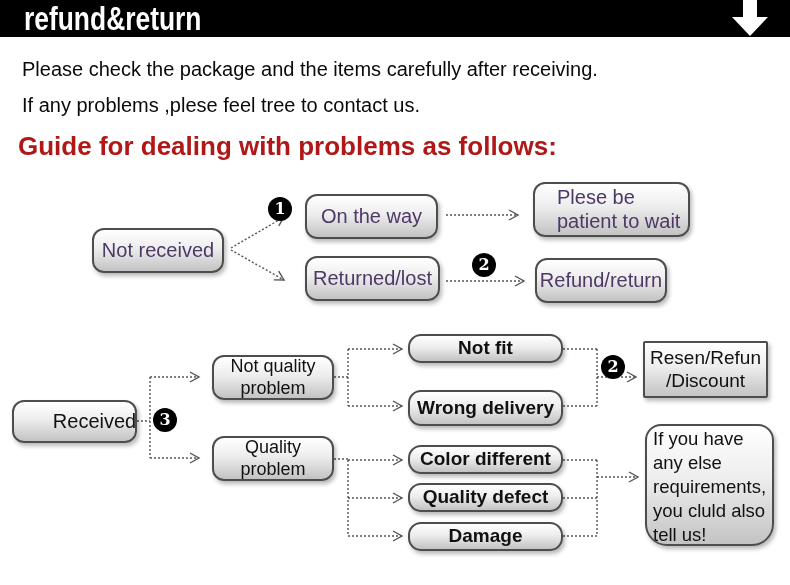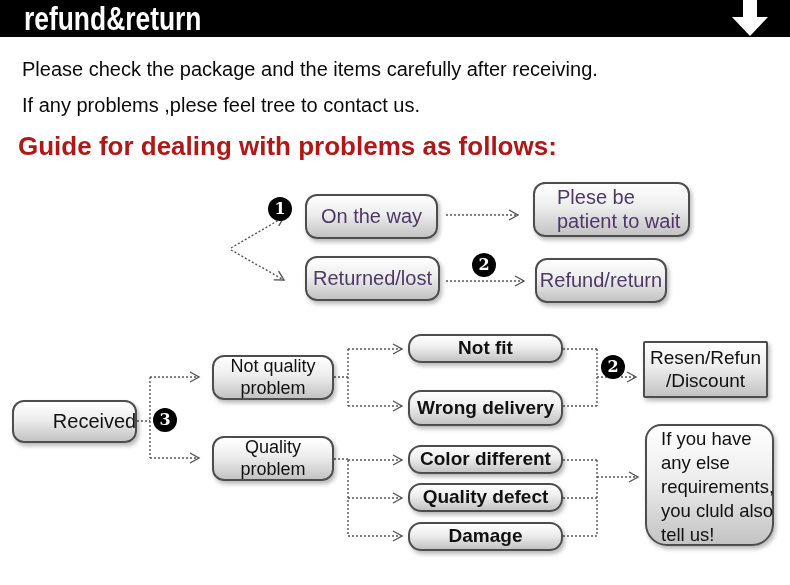--- a/index.html
+++ b/index.html
@@ -32,21 +32,21 @@
     background:linear-gradient(#ffffff 0%,#ededed 45%,#c3c3c3 100%);
     box-shadow:2px 3px 4px rgba(0,0,0,0.28);
     font-size:19px;text-align:center;white-space:pre-line;line-height:1.18;color:#111;
     z-index:2;
   }
   .purple{color:#4d3866;}
   .small{border-radius:13px;font-weight:bold;}
   .leftalign{justify-content:flex-start;text-align:left;padding-left:22px;}
   .notebox{
     justify-content:flex-start;align-items:flex-start;text-align:left;
-    padding:1px 14px;line-height:24px;font-size:18.5px;border-radius:16px 16px 22px 22px;
+    padding:1px 6px;line-height:24px;font-size:18.5px;border-radius:16px 16px 22px 22px;
   }
   
   .badge{
     position:absolute;width:24px;height:24px;border-radius:50%;background:#000;color:#fff;
     display:flex;align-items:center;justify-content:center;
     font-family:"DejaVu Serif",serif;font-weight:bold;font-size:16px;line-height:24px;
     z-index:3;
   }
   
   #wires{position:absolute;left:0;top:0;width:790px;height:585px;z-index:1;pointer-events:none;}
@@ -99,20 +99,21 @@
       <path d="M597,349 L597,406"></path>
       <path d="M597,377 L636,377" marker-end="url(#ah)"></path>
       <path d="M563,460 L597,460"></path>
       <path d="M563,498 L597,498"></path>
       <path d="M563,536 L597,536"></path>
       <path d="M597,460 L597,536"></path>
       <path d="M597,477 L638,477" marker-end="url(#ah)"></path>
     </g>
   </svg>
 
+  <div class="node purple" style="left:92px;top:228px;width:132px;height:45px;font-size:20px;">Not received</div>
   <div class="node purple" style="left:305px;top:194px;width:133px;height:45px;font-size:20px;">On the way</div>
   <div class="node purple" style="left:305px;top:256px;width:135px;height:45px;font-size:20px;">Returned/lost</div>
   <div class="node purple leftalign" style="left:533px;top:182px;width:157px;height:55px;font-size:20px;">Plese be
 patient to wait</div>
   <div class="node purple" style="left:535px;top:258px;width:132px;height:45px;font-size:20px;">Refund/return</div>
 
   <div class="badge" style="left:268px;top:197px;">1</div>
   <div class="badge" style="left:472px;top:253px;">2</div>
 
   <div class="node" style="left:12px;top:400px;width:125px;height:43px;font-size:20px;padding-left:40px;">Received</div>

